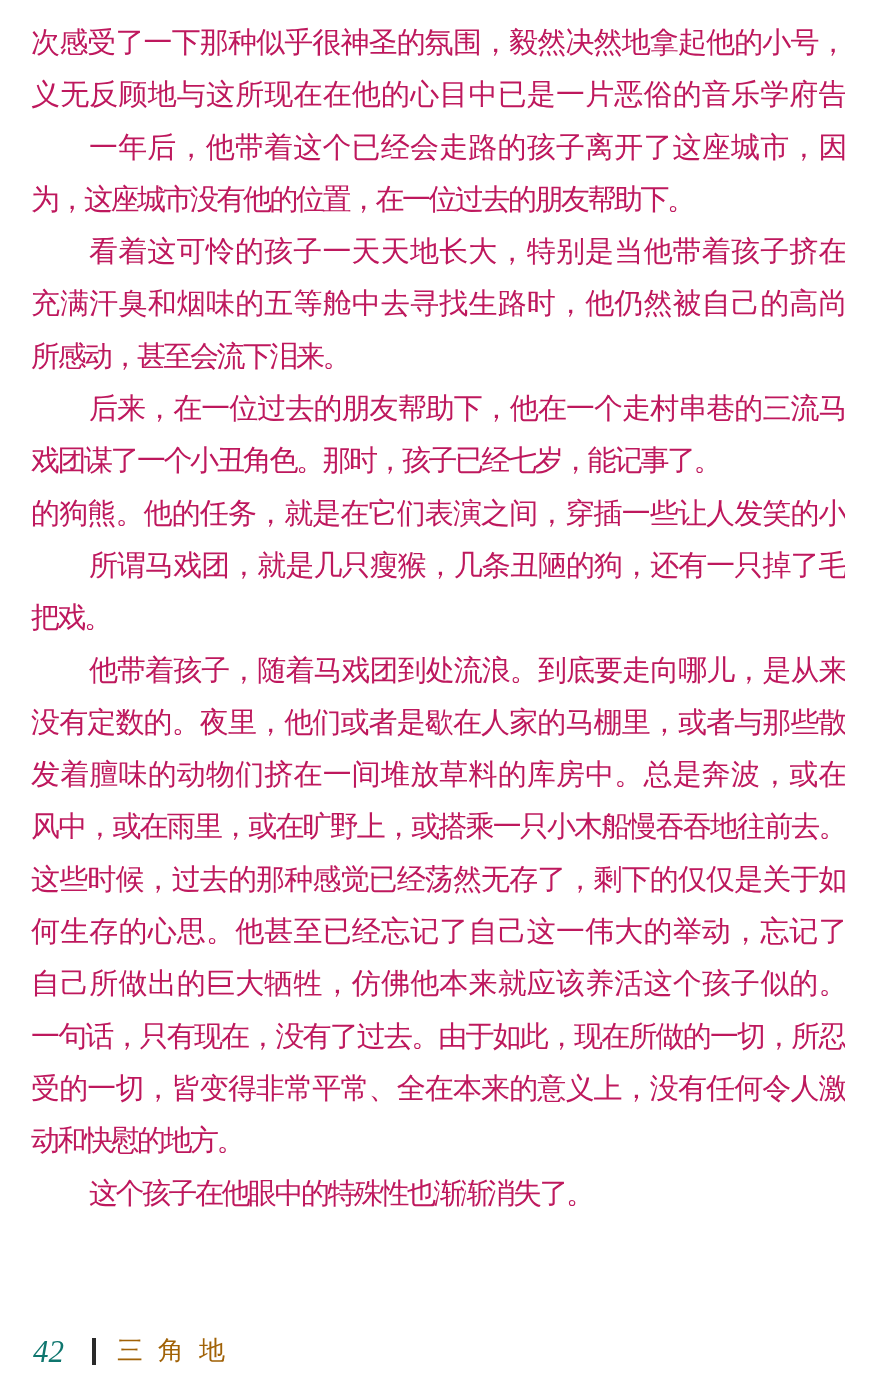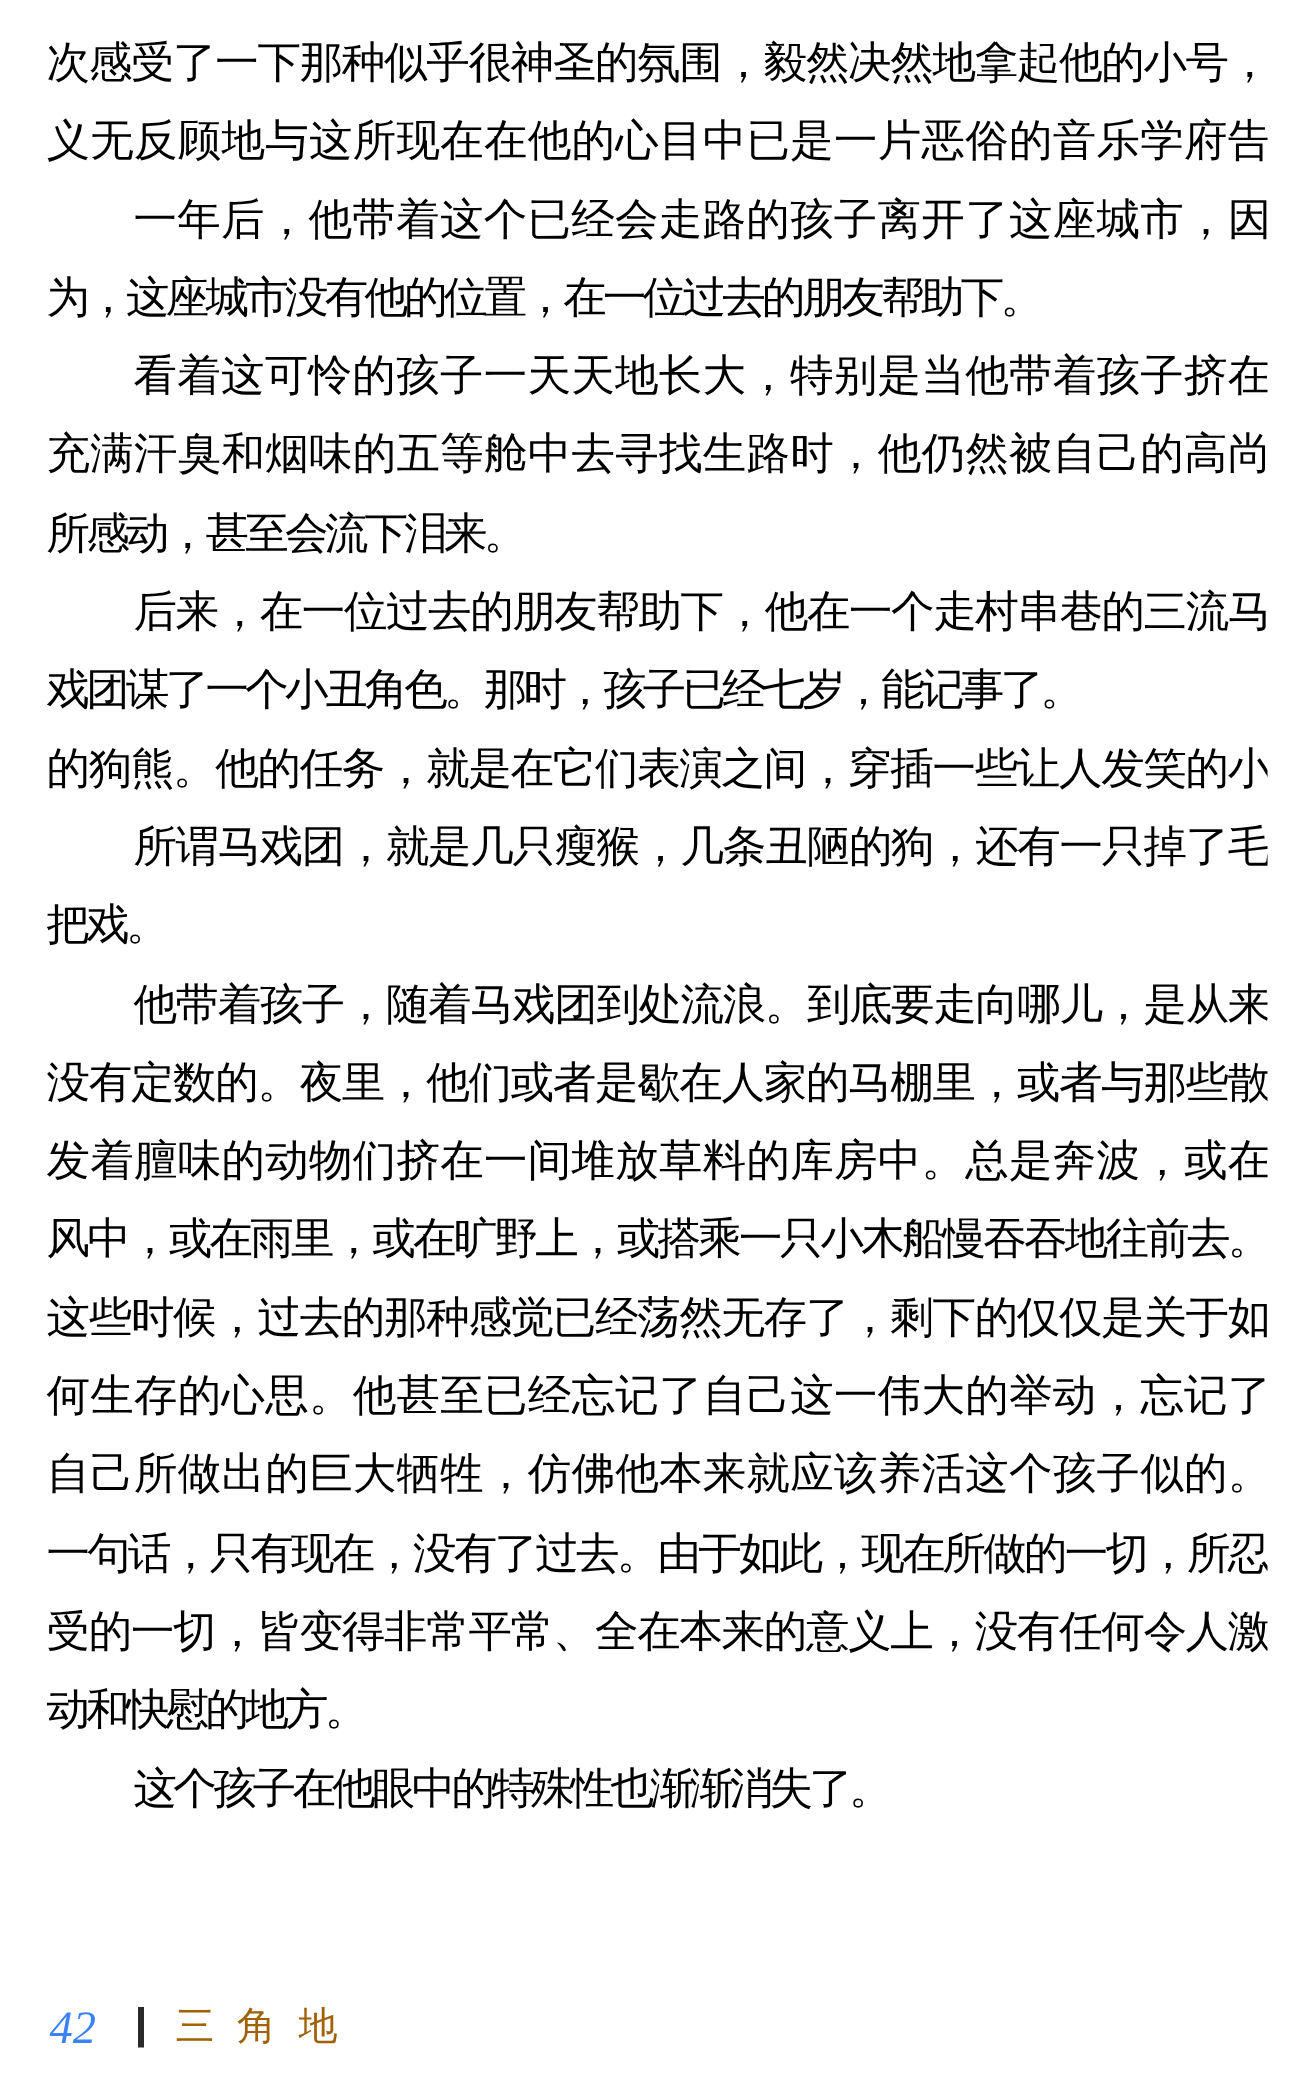--- a/index.html
+++ b/index.html
@@ -18,42 +18,42 @@
     left: 31px;
     width: 814px;
   }
   .line {
     font-size: 29px;
     line-height: 52.3px;
     height: 52.3px;
     letter-spacing: -2.5px;
     text-align: left;
     overflow: hidden;
-    color: #000000;
+    color: #be185d;
   }
   .line.fill {
     text-align: justify;
     text-align-last: justify;
   }
   .line.indent {
     text-indent: 58px;
   }
   .footer {
     position: absolute;
     left: 33px;
     top: 1333px;
     height: 36px;
     display: flex;
     align-items: center;
   }
   .page-number {
     font-size: 31px;
     font-style: italic;
     line-height: 1;
-    color: #3b82f6;
+    color: #0f766e;
   }
   .separator-bar {
     width: 4px;
     height: 27px;
     background: #2a2a2a;
     margin-left: 28px;
   }
   .book-title {
     font-size: 26px;
     color: #a16207;

